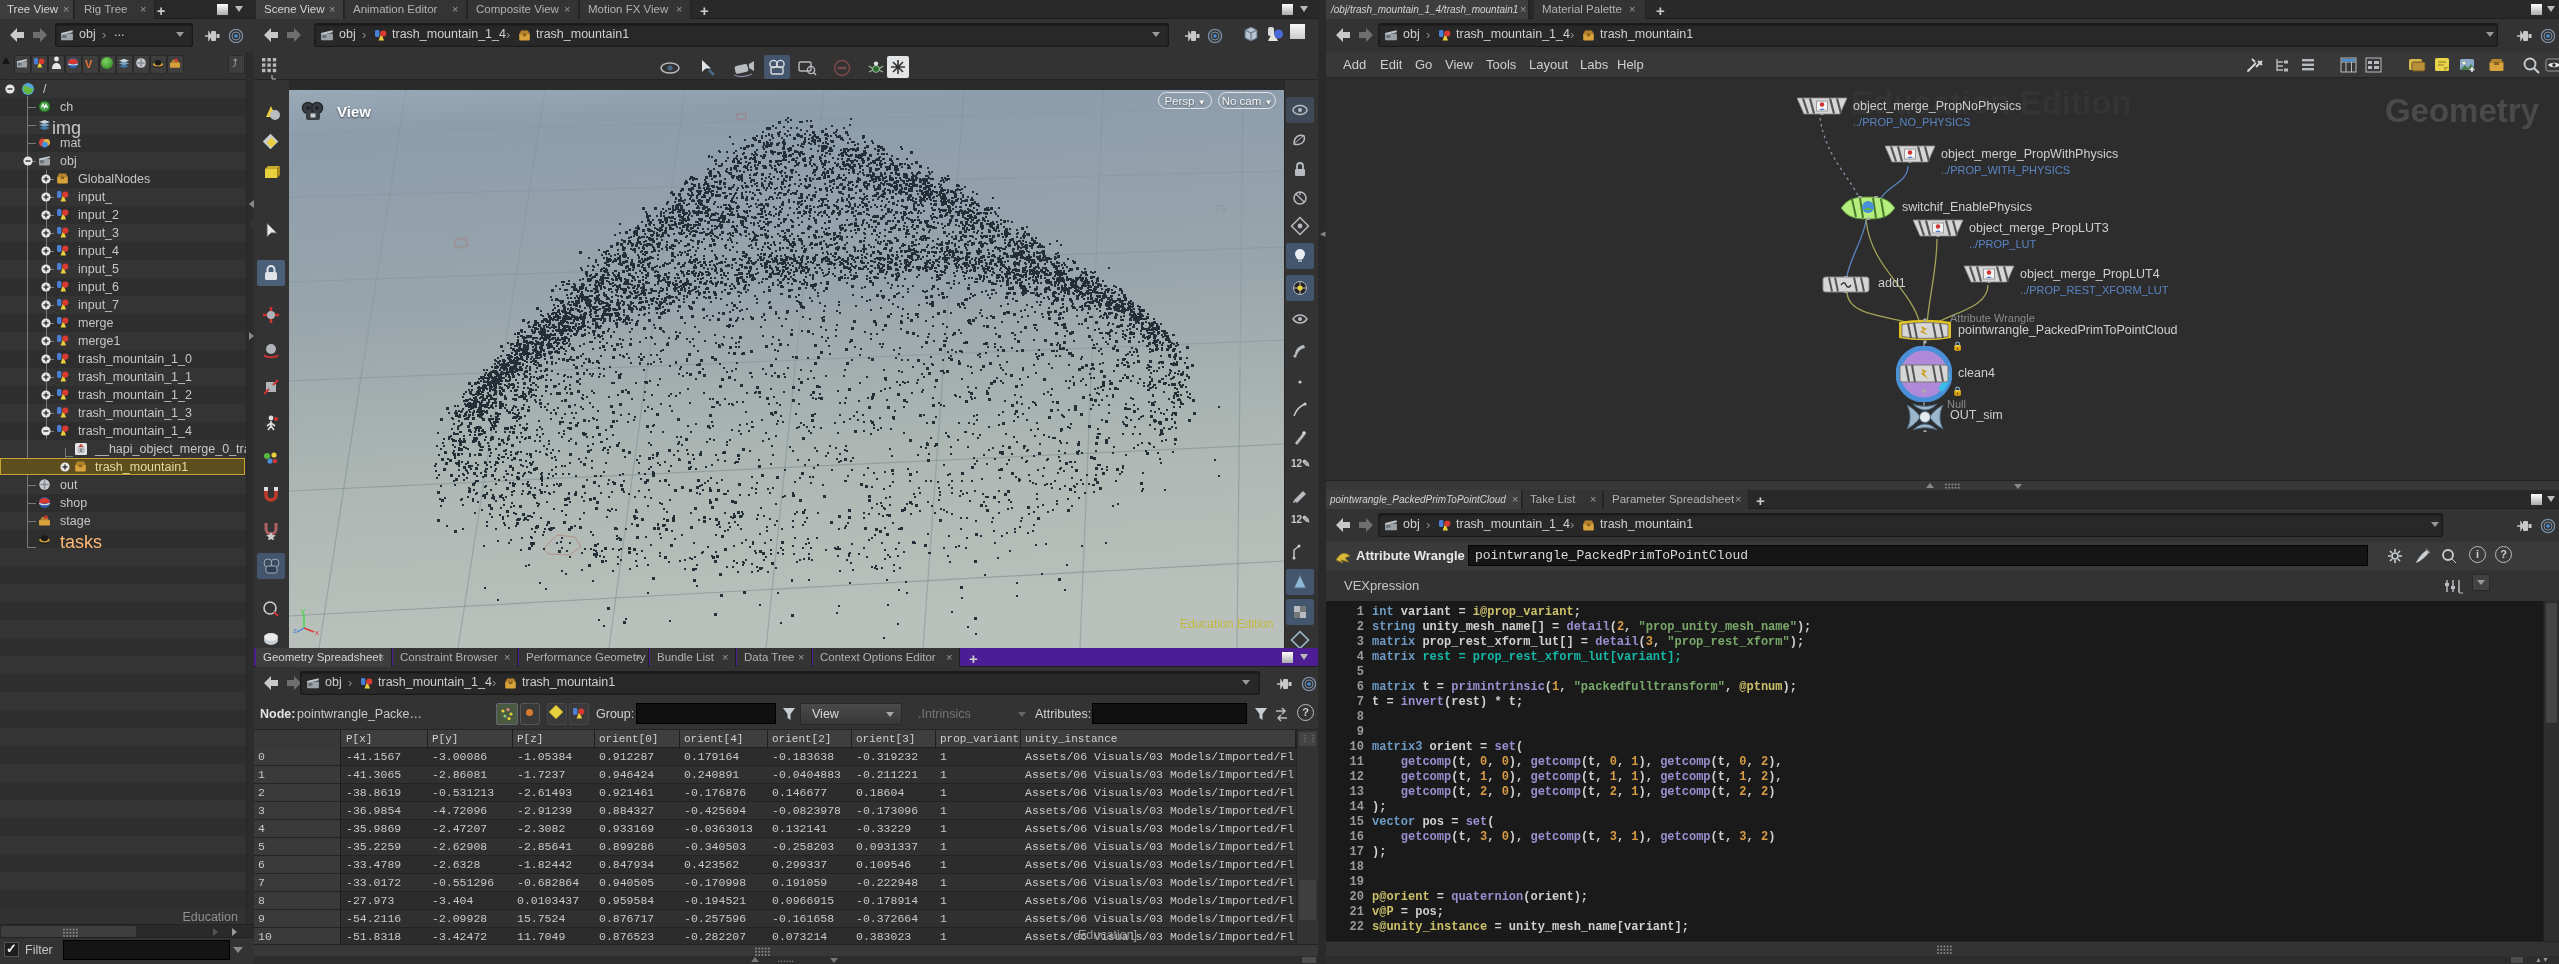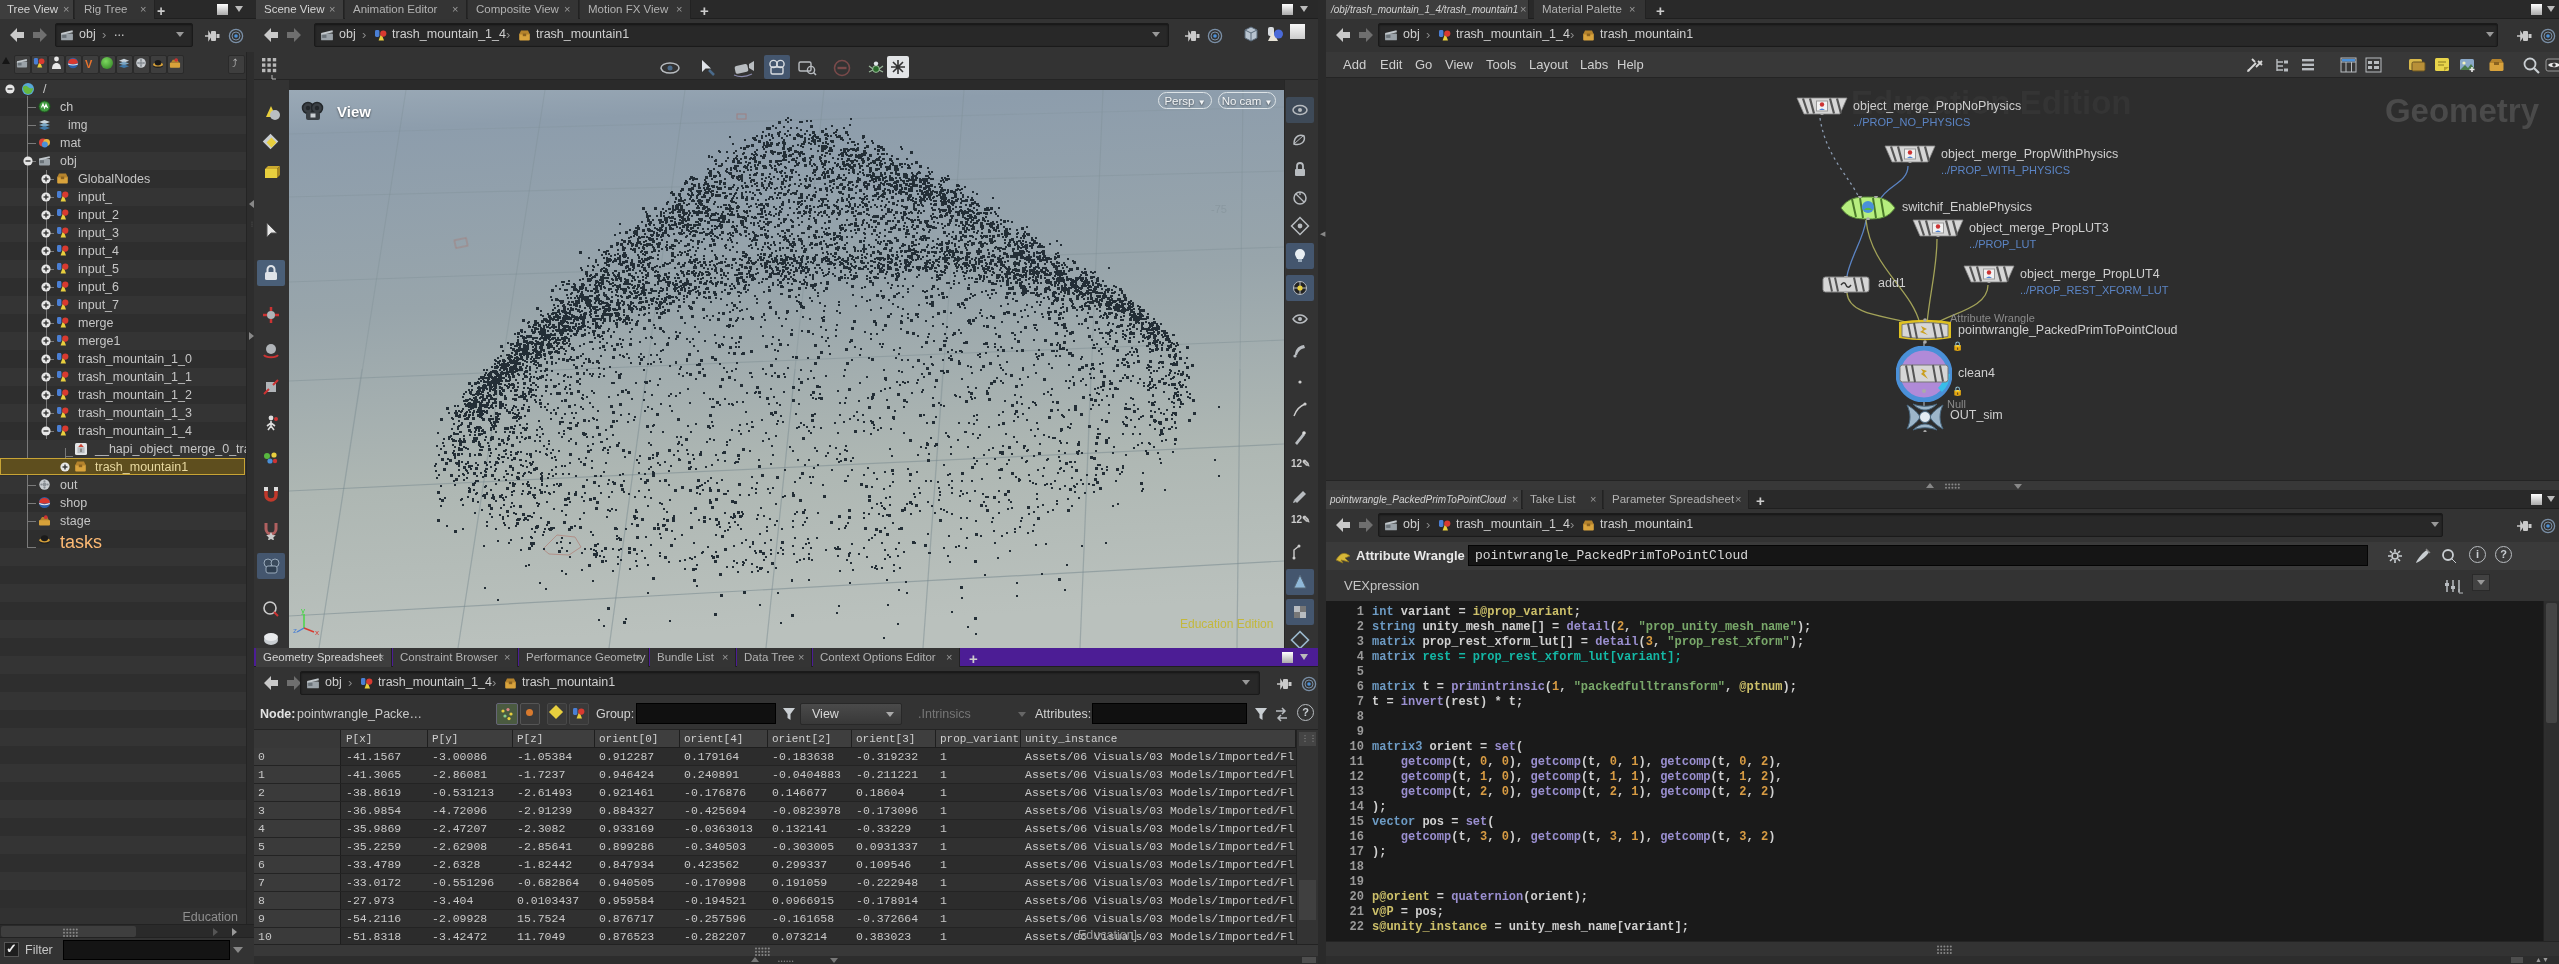--- a/index.html
+++ b/index.html
@@ -240,21 +240,21 @@
     <svg class="ab" style="left:38px;top:100px" width="13" height="13" viewBox="0 0 13 13">
       <circle cx="6.5" cy="6.5" r="5.6" fill="#3f9a3f" stroke="#1c4d1c"></circle>
       <path d="M3.5 7.5 5 4l1.5 4L8 4.5 9.5 8" stroke="#fff" stroke-width="1.2" fill="none"></path>
     </svg>
     <div class="ab" style="left:60px;top:100px;color:#c6c6c6;font-size:12.5px;white-space:nowrap">ch</div>
     <svg class="ab" style="left:38px;top:118px" width="13" height="13" viewBox="0 0 13 13">
       <path d="M1 4 6.5 2 12 4 6.5 6z" fill="#c9d4dc"></path>
       <path d="M1 7 6.5 5 12 7 6.5 9z" fill="#7da7c4"></path>
       <path d="M1 10 6.5 8 12 10 6.5 12z" fill="#4179a8"></path>
     </svg>
-    <div class="ab" style="left:68px;top:118px;color:#c6c6c6;font-size:12px;white-space:nowrap">img</div>
+    <div class="ab" style="left:52px;top:118px;color:#c6c6c6;font-size:18px;white-space:nowrap">img</div>
     <svg class="ab" style="left:38px;top:136px" width="13" height="13" viewBox="0 0 13 13">
       <circle cx="5" cy="6.5" r="4" fill="#d8413a"></circle>
       <circle cx="8.6" cy="6.5" r="3.4" fill="#e8b83e"></circle>
       <circle cx="6.8" cy="8.6" r="3" fill="#4a90d8"></circle>
     </svg>
     <div class="ab" style="left:60px;top:136px;color:#c6c6c6;font-size:12.5px;white-space:nowrap">mat</div>
     <svg class="ab" style="left:23px;top:156px" width="10" height="10" viewBox="0 0 10 10">
       <circle cx="5" cy="5" r="4.6" fill="#e6e6e6"></circle>
       <line x1="2.5" y1="5" x2="7.5" y2="5" stroke="#333" stroke-width="1.4"></line>
     </svg>
@@ -989,21 +989,21 @@
     <div class="ab mono12" style="left:686px;top:92px;color:#c8c8c8">1</div>
     <div class="ab mono12" style="left:771px;top:92px;color:#c8c8c8;white-space:nowrap">Assets/06 Visuals/03 Models/Imported/Fl</div>
     <div class="ab" style="left:0;top:108px;width:1042px;height:18px;background:#303030;border-bottom:1px solid #232323"></div>
     <div class="ab" style="left:0;top:108px;width:87px;height:17px;background:#3a3a3a;border-right:1px solid #1e1e1e"></div>
     <div class="ab mono12" style="left:4px;top:110px;color:#c8c8c8">5</div>
     <div class="ab mono12" style="left:92px;top:110px;color:#c8c8c8">-35.2259</div>
     <div class="ab mono12" style="left:178px;top:110px;color:#c8c8c8">-2.62908</div>
     <div class="ab mono12" style="left:263px;top:110px;color:#c8c8c8">-2.85641</div>
     <div class="ab mono12" style="left:345px;top:110px;color:#c8c8c8">0.899286</div>
     <div class="ab mono12" style="left:430px;top:110px;color:#c8c8c8">-0.340503</div>
-    <div class="ab mono12" style="left:518px;top:110px;color:#c8c8c8">-0.303005</div>
+    <div class="ab mono12" style="left:518px;top:110px;color:#c8c8c8">-0.258203</div>
     <div class="ab mono12" style="left:602px;top:110px;color:#c8c8c8">0.0931337</div>
     <div class="ab mono12" style="left:686px;top:110px;color:#c8c8c8">1</div>
     <div class="ab mono12" style="left:771px;top:110px;color:#c8c8c8;white-space:nowrap">Assets/06 Visuals/03 Models/Imported/Fl</div>
     <div class="ab" style="left:0;top:126px;width:1042px;height:18px;background:#2c2c2c;border-bottom:1px solid #232323"></div>
     <div class="ab" style="left:0;top:126px;width:87px;height:17px;background:#3a3a3a;border-right:1px solid #1e1e1e"></div>
     <div class="ab mono12" style="left:4px;top:128px;color:#c8c8c8">6</div>
     <div class="ab mono12" style="left:92px;top:128px;color:#c8c8c8">-33.4789</div>
     <div class="ab mono12" style="left:178px;top:128px;color:#c8c8c8">-2.6328</div>
     <div class="ab mono12" style="left:263px;top:128px;color:#c8c8c8">-1.82442</div>
     <div class="ab mono12" style="left:345px;top:128px;color:#c8c8c8">0.847934</div>

